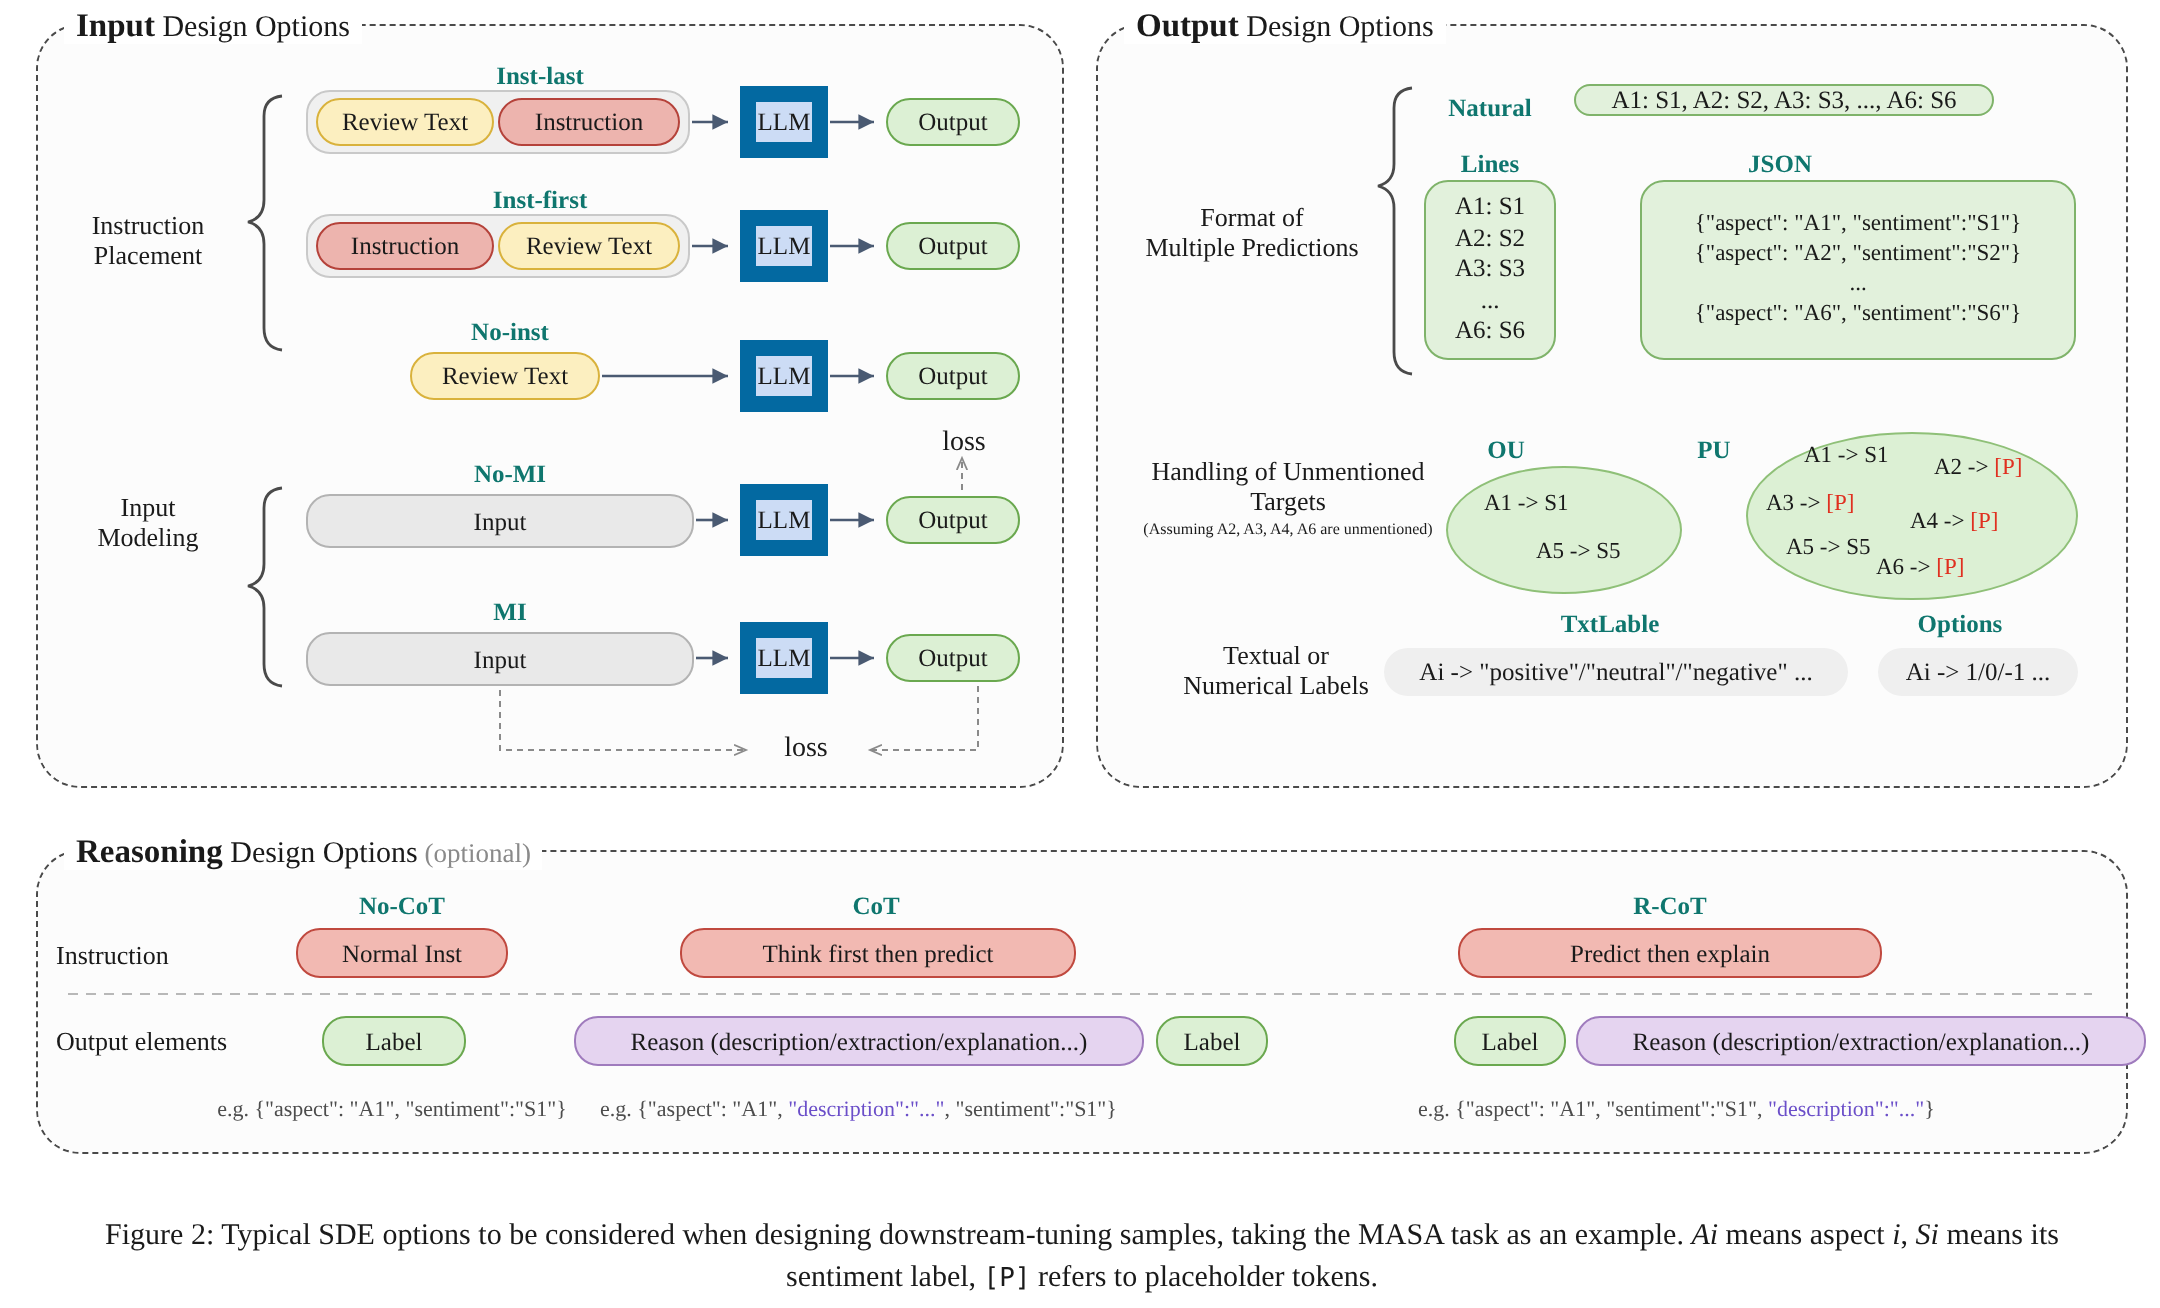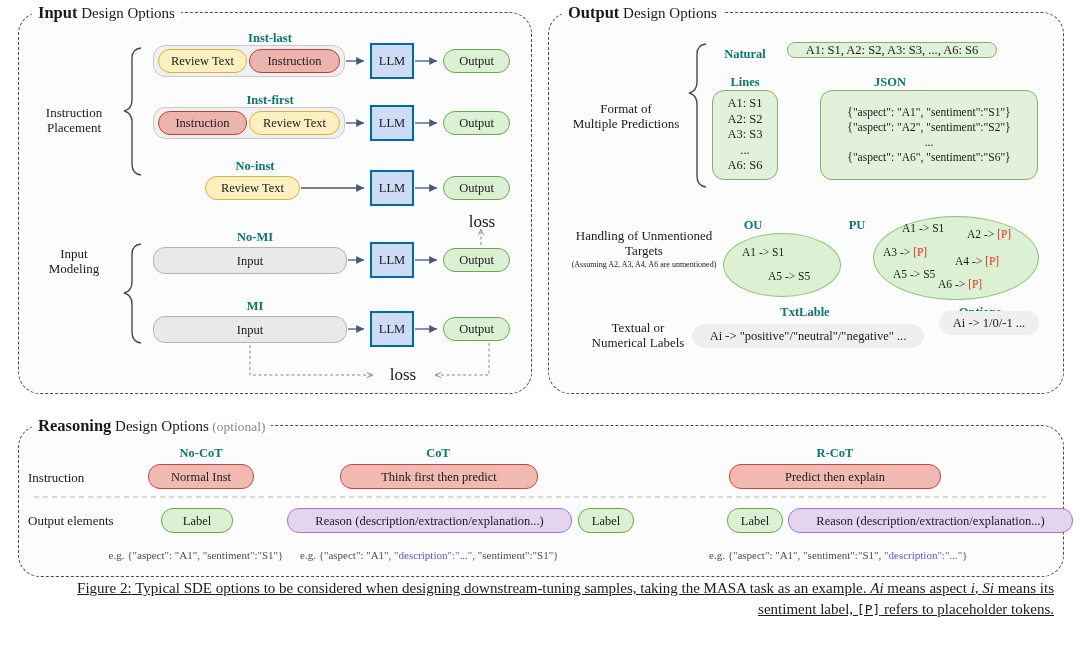--- a/index.html
+++ b/index.html
@@ -25,45 +25,45 @@
        justify-content:center;font-size:12.5px;line-height:14px;text-align:center;border-radius:12px;}
   .b-yellow{background:#fcefc0;border:1.6px solid #d9b23c;}
   .b-red{background:#edb4ae;border:1.6px solid #b5423a;}
   .b-redlight{background:#f2b9b2;border:1.6px solid #c0493f;}
   .b-green{background:#dcf0d4;border:1.6px solid #6aa84f;}
   .b-greenpale{background:#e2f1dc;border:1.4px solid #7fb36a;}
   .b-gray{background:#e9e9e9;border:1.4px solid #b3b3b3;}
   .b-grayflat{background:#efefef;border:none;}
   .b-purple{background:#e5d4f0;border:1.6px solid #9f7bbd;}
   .b-wrap{background:#f0f0f0;border:1.6px solid #c9c9c9;}
-  .b-llm{background:#ccdcf5;border:2px solid #0369a1;border-radius:0;
+  .b-llm{background:#ccdcf5;border:8px solid #0369a1;border-radius:0;
          font-size:12.5px;}
 
   .jsonbox{flex-direction:column;font-size:11.5px;line-height:15px;}
   .linesbox{flex-direction:column;font-size:12.5px;line-height:15.5px;}
 
   
   .ellipse{position:absolute;background:#dcf0d4;border:1.5px solid #8fc078;
            border-radius:50%;}
   .ell-txt{position:absolute;font-size:11.5px;line-height:13px;white-space:nowrap;}
   .ph{color:#e03020;}
 
   
   svg.ovl{position:absolute;left:0;top:0;width:1080px;height:654px;
           pointer-events:none;overflow:visible;}
 
-  .lossword{position:absolute;font-size:17px;line-height:12px;}
+  .lossword{position:absolute;font-size:14px;line-height:12px;}
 
   
   .eg{position:absolute;font-size:11px;line-height:13px;color:#4d4d4d;
       white-space:nowrap;}
   .eg .desc{color:#6b4fc9;}
 
-  .caption{position:absolute;left:28px;top:578px;width:1026px;font-size:15px;
-           line-height:21px;text-align:right;text-decoration:underline;}
+  .caption{position:absolute;left:28px;top:608px;width:1026px;font-size:15px;
+           line-height:21px;text-align:center;}
   .caption .lbl{font-weight:normal;}
   .caption i{font-style:italic;}
   .caption .mono{font-family:"DejaVu Sans Mono",monospace;font-size:13px;}
 </style>
 </head>
 <body>
 
 <div class="panel" style="left:18px;top:12px;width:512px;height:380px;"></div>
 <div class="panel-title" style="left:32px;top:5px;">
   <b>Input</b><span> Design Options</span>
@@ -158,21 +158,21 @@
   <span>A5 -&gt; </span><span>S5</span>
 </div>
 <div class="ell-txt" style="left:938px;top:278px;">
   <span>A6 -&gt; </span><span class="ph">[P]</span>
 </div>
 
 <div class="grouplabel" style="left:563px;top:320px;width:150px;">Textual or<br>Numerical Labels</div>
 <div class="vname" style="left:760px;top:306px;width:90px;">TxtLable</div>
 <div class="box b-grayflat" style="left:692px;top:324px;width:232px;height:24px;">Ai -&gt; "positive"/"neutral"/"negative" ...</div>
 <div class="vname" style="left:935px;top:306px;width:90px;">Options</div>
-<div class="box b-grayflat" style="left:939px;top:311px;width:100px;height:24px;text-align:center;">Ai -&gt; 1/0/-1 ...</div>
+<div class="box b-grayflat" style="left:939px;top:324px;width:100px;height:24px;text-align:center;">Ai -&gt; 1/0/-1 ...</div>
 
 <div class="panel" style="left:18px;top:425px;width:1044px;height:150px;"></div>
 <div class="panel-title" style="left:32px;top:418px;">
   <b>Reasoning</b><span> Design Options</span><span class="opt"> (optional)</span>
 </div>
 
 <div class="grouplabel" style="left:28px;top:470px;width:110px;text-align:left;">Instruction</div>
 <div class="grouplabel" style="left:28px;top:513px;width:120px;text-align:left;">Output elements</div>
 
 <div class="vname" style="left:146px;top:447px;width:110px;">No-CoT</div>

